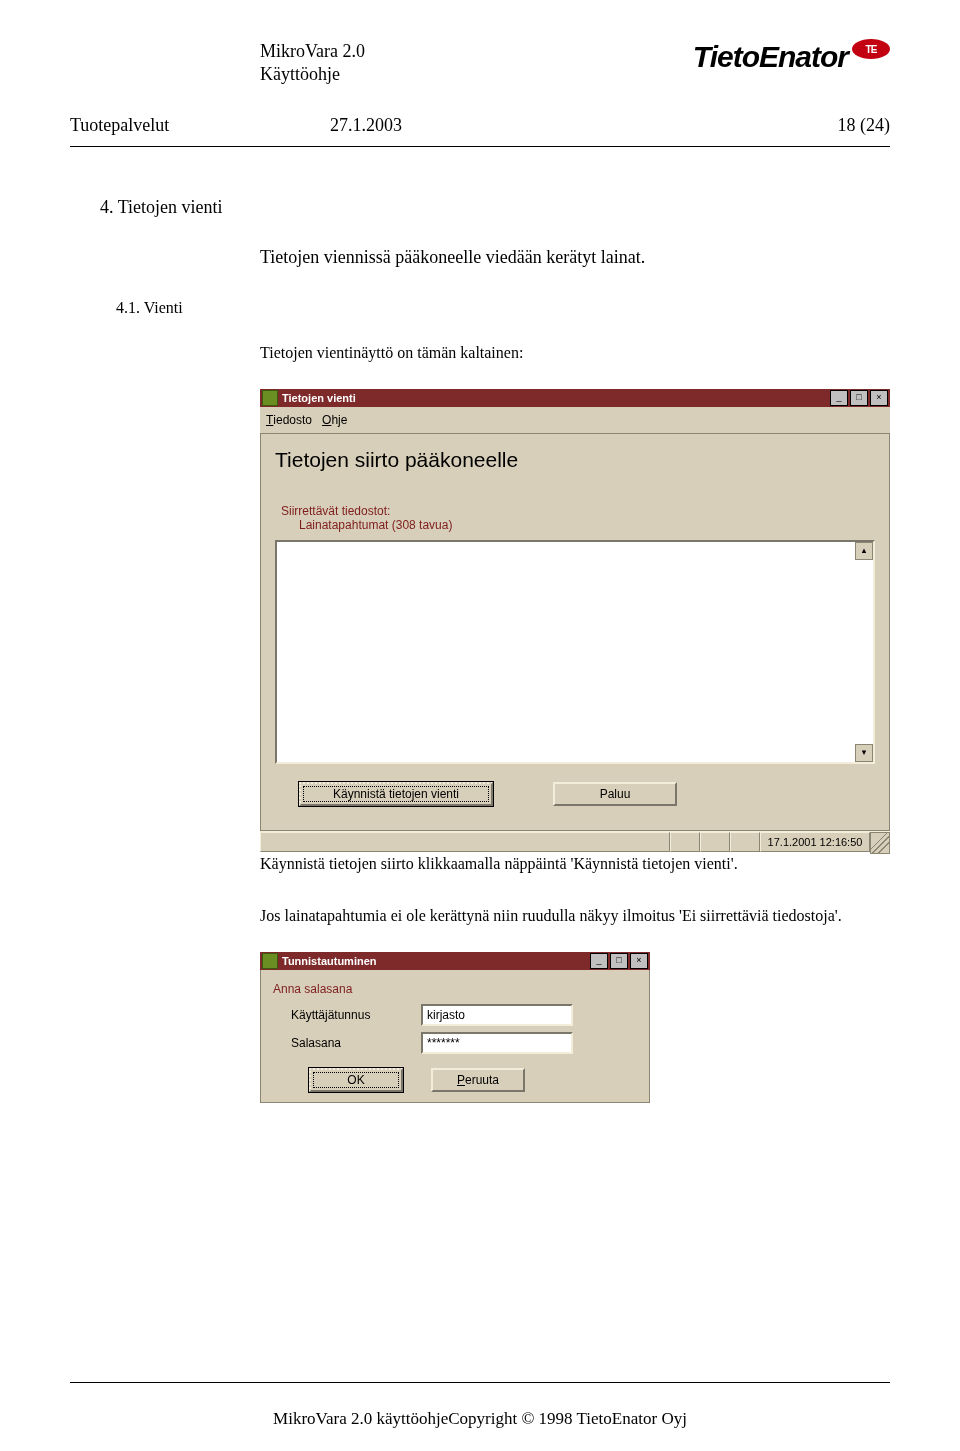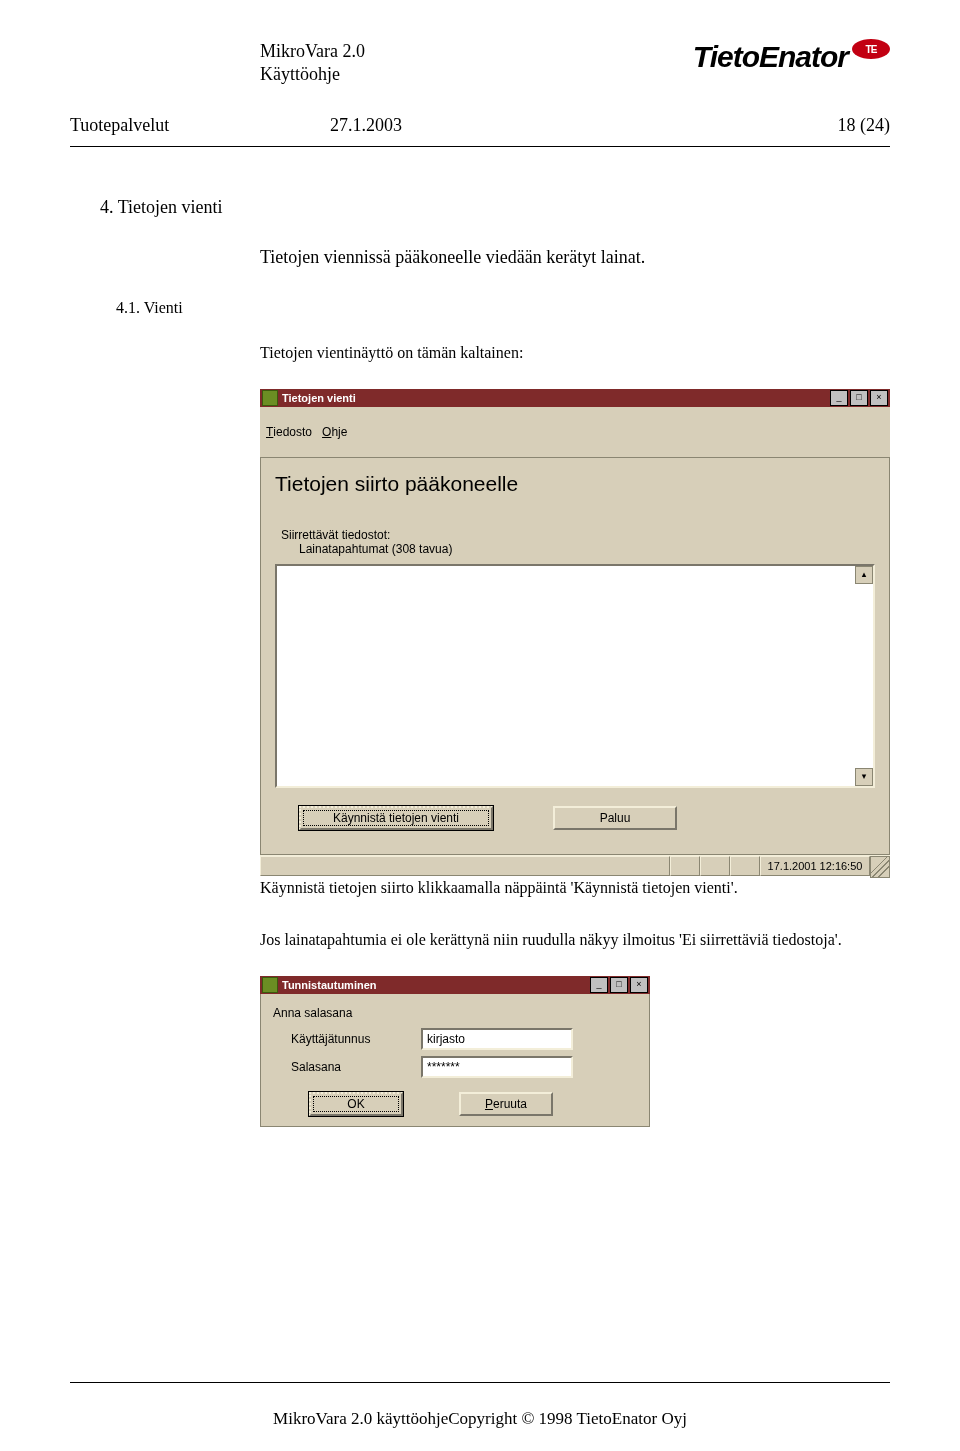--- a/index.html
+++ b/index.html
@@ -132,21 +132,21 @@
   margin-left: 2px;
   font-size: 9px;
   line-height: 12px;
   text-align: center;
   color: #000;
   font-family: Arial, sans-serif;
 }
 .menubar {
   background: #d7cfb9;
   border-bottom: 1px solid #8a8672;
-  padding: 18px 6px;
+  padding: 6px 6px;
   display: flex;
   gap: 10px;
   font-size: 12px;
 }
 .menubar span { display: inline-block; }
 .mn-underline { text-decoration: underline; }
 .win1-body {
   background: #d7cfb9;
   border: 1px solid #8a8672;
   border-top: none;
@@ -157,21 +157,21 @@
   font-size: 21px;
   font-weight: normal;
   padding: 10px 6px 10px 10px;
   color: #000;
 }
 .panel-body {
   padding: 4px 10px 4px 10px;
 }
 .label-12 {
   font-size: 12px;
-  color: #000000;
+  color: #7f1d1d;
 }
 .indent-small {
   padding-left: 24px;
 }
 .listbox {
   background: #fff;
   border-top: 2px solid #7a766a;
   border-left: 2px solid #7a766a;
   border-right: 2px solid #f3eed9;
   border-bottom: 2px solid #f3eed9;
@@ -279,21 +279,21 @@
   border-bottom: 2px solid #f3eed9;
   height: 18px;
   width: 140px;
   font-size: 12px;
   padding: 0 4px;
   line-height: 18px;
   overflow: hidden;
 }
 .btnrow2 {
   display: flex;
-  gap: 56px;
+  gap: 28px;
   padding: 8px 0 0 36px;
 }
 
 
 .doc-footer {
   position: absolute;
   bottom: 22px;
   left: 70px;
   right: 70px;
 }

